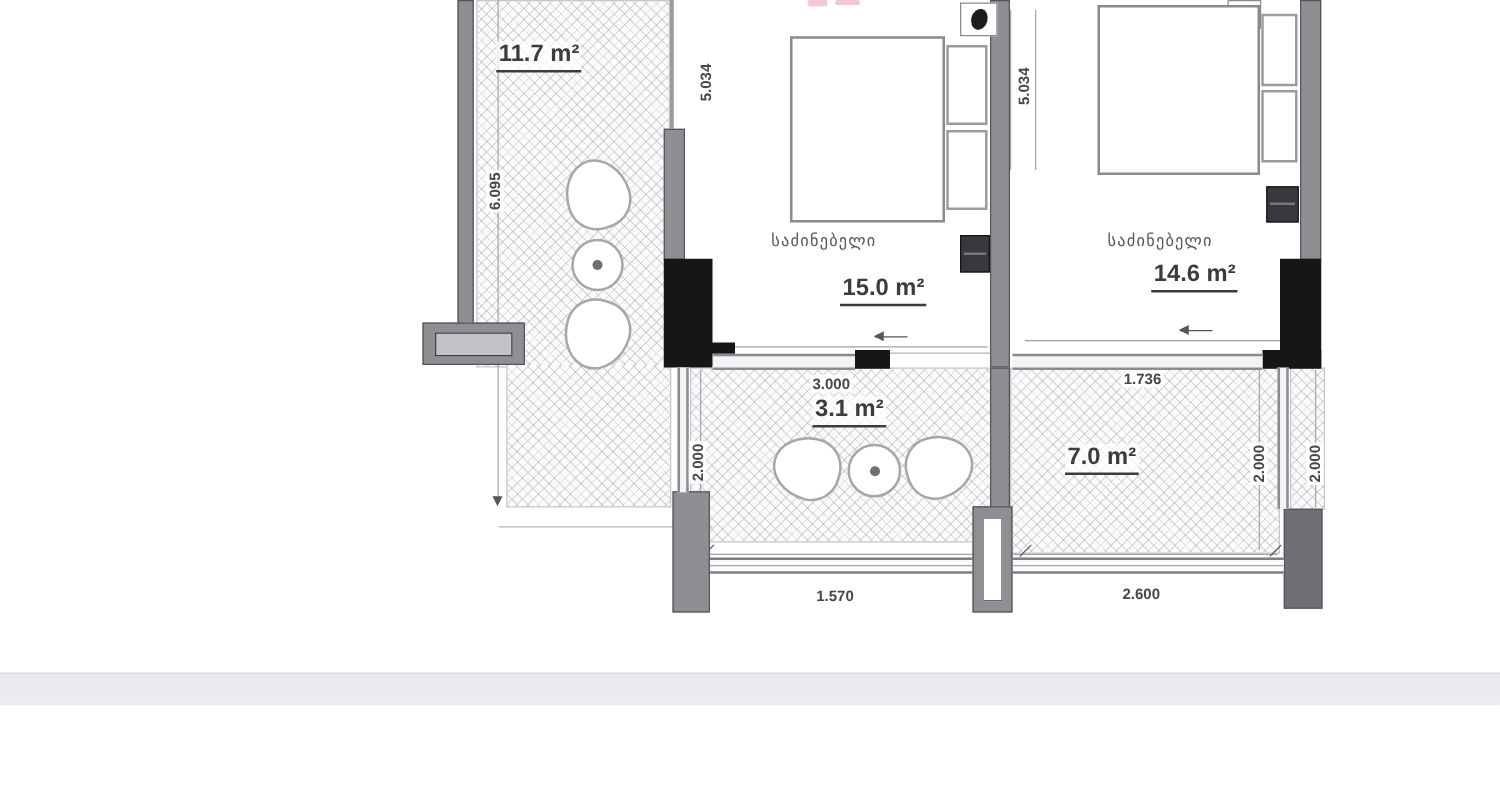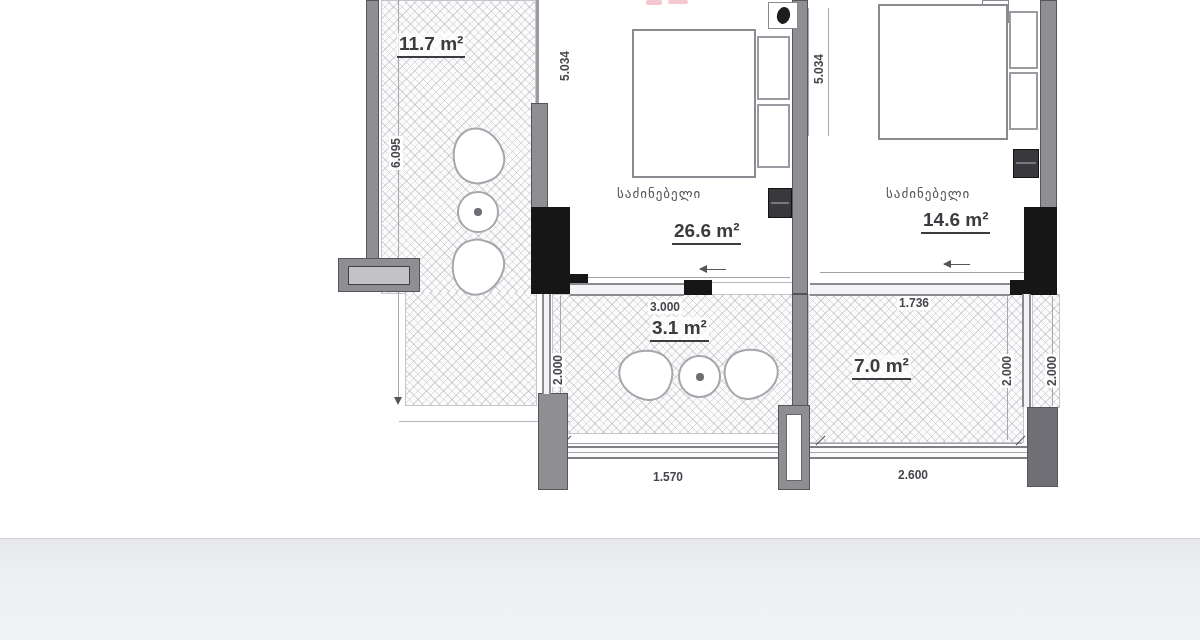--- a/index.html
+++ b/index.html
@@ -1,16 +1,16 @@
 <!DOCTYPE html>
 <html><head>
 <meta charset="utf-8">
 <style>
   html,body{margin:0;padding:0;background:#fff;}
-  .stage{position:relative;width:1200px;height:640px;background:#fff;overflow:hidden;
+  .stage{position:relative;width:1200px;height:564px;background:#fff;overflow:hidden;
          font-family:"Liberation Sans",sans-serif;}
   .abs{position:absolute;}
 
   
   .hatch{position:absolute;background-color:#fbfbfc;border:1px solid #c6c6cc;
     background-image:
       repeating-linear-gradient(45deg, rgba(148,148,160,.30) 0, rgba(148,148,160,.30) 1px, transparent 1px, transparent 6px),
       repeating-linear-gradient(135deg, rgba(148,148,160,.30) 0, rgba(148,148,160,.30) 1px, transparent 1px, transparent 6px);}
 
   
@@ -152,21 +152,21 @@
   <div class="chair" style="left:452px;top:127px;width:52px;height:57px;transform:rotate(-18deg)"></div>
   <div class="table" style="left:457px;top:191px;width:42px;height:42px"></div>
   <div class="chair" style="left:451px;top:239px;width:53px;height:57px;transform:rotate(197deg)"></div>
 
   <div class="chair" style="left:620px;top:347px;width:51px;height:55px;transform:rotate(-75deg)"></div>
   <div class="table" style="left:678px;top:355px;width:43px;height:43px"></div>
   <div class="chair" style="left:726px;top:346px;width:51px;height:55px;transform:rotate(75deg)"></div>
 
   <div class="area" style="left:397px;top:33px">11.7 m²</div>
   <div class="rname" style="left:617px;top:186px">საძინებელი</div>
-  <div class="area" style="left:672px;top:220px">26.6 m²</div>
+  <div class="area" style="left:672px;top:220px">15.0 m²</div>
   <div class="rname" style="left:886px;top:186px">საძინებელი</div>
   <div class="area" style="left:921px;top:209px">14.6 m²</div>
   <div class="area" style="left:650px;top:317px">3.1 m²</div>
   <div class="area" style="left:852px;top:355px">7.0 m²</div>
 
   <div class="dim" style="left:648px;top:256px">3.000</div>
   <div class="dim" style="left:897px;top:252px">1.736</div>
   <div class="dim" style="left:651px;top:426px">1.570</div>
   <div class="dim" style="left:896px;top:424px">2.600</div>
 

